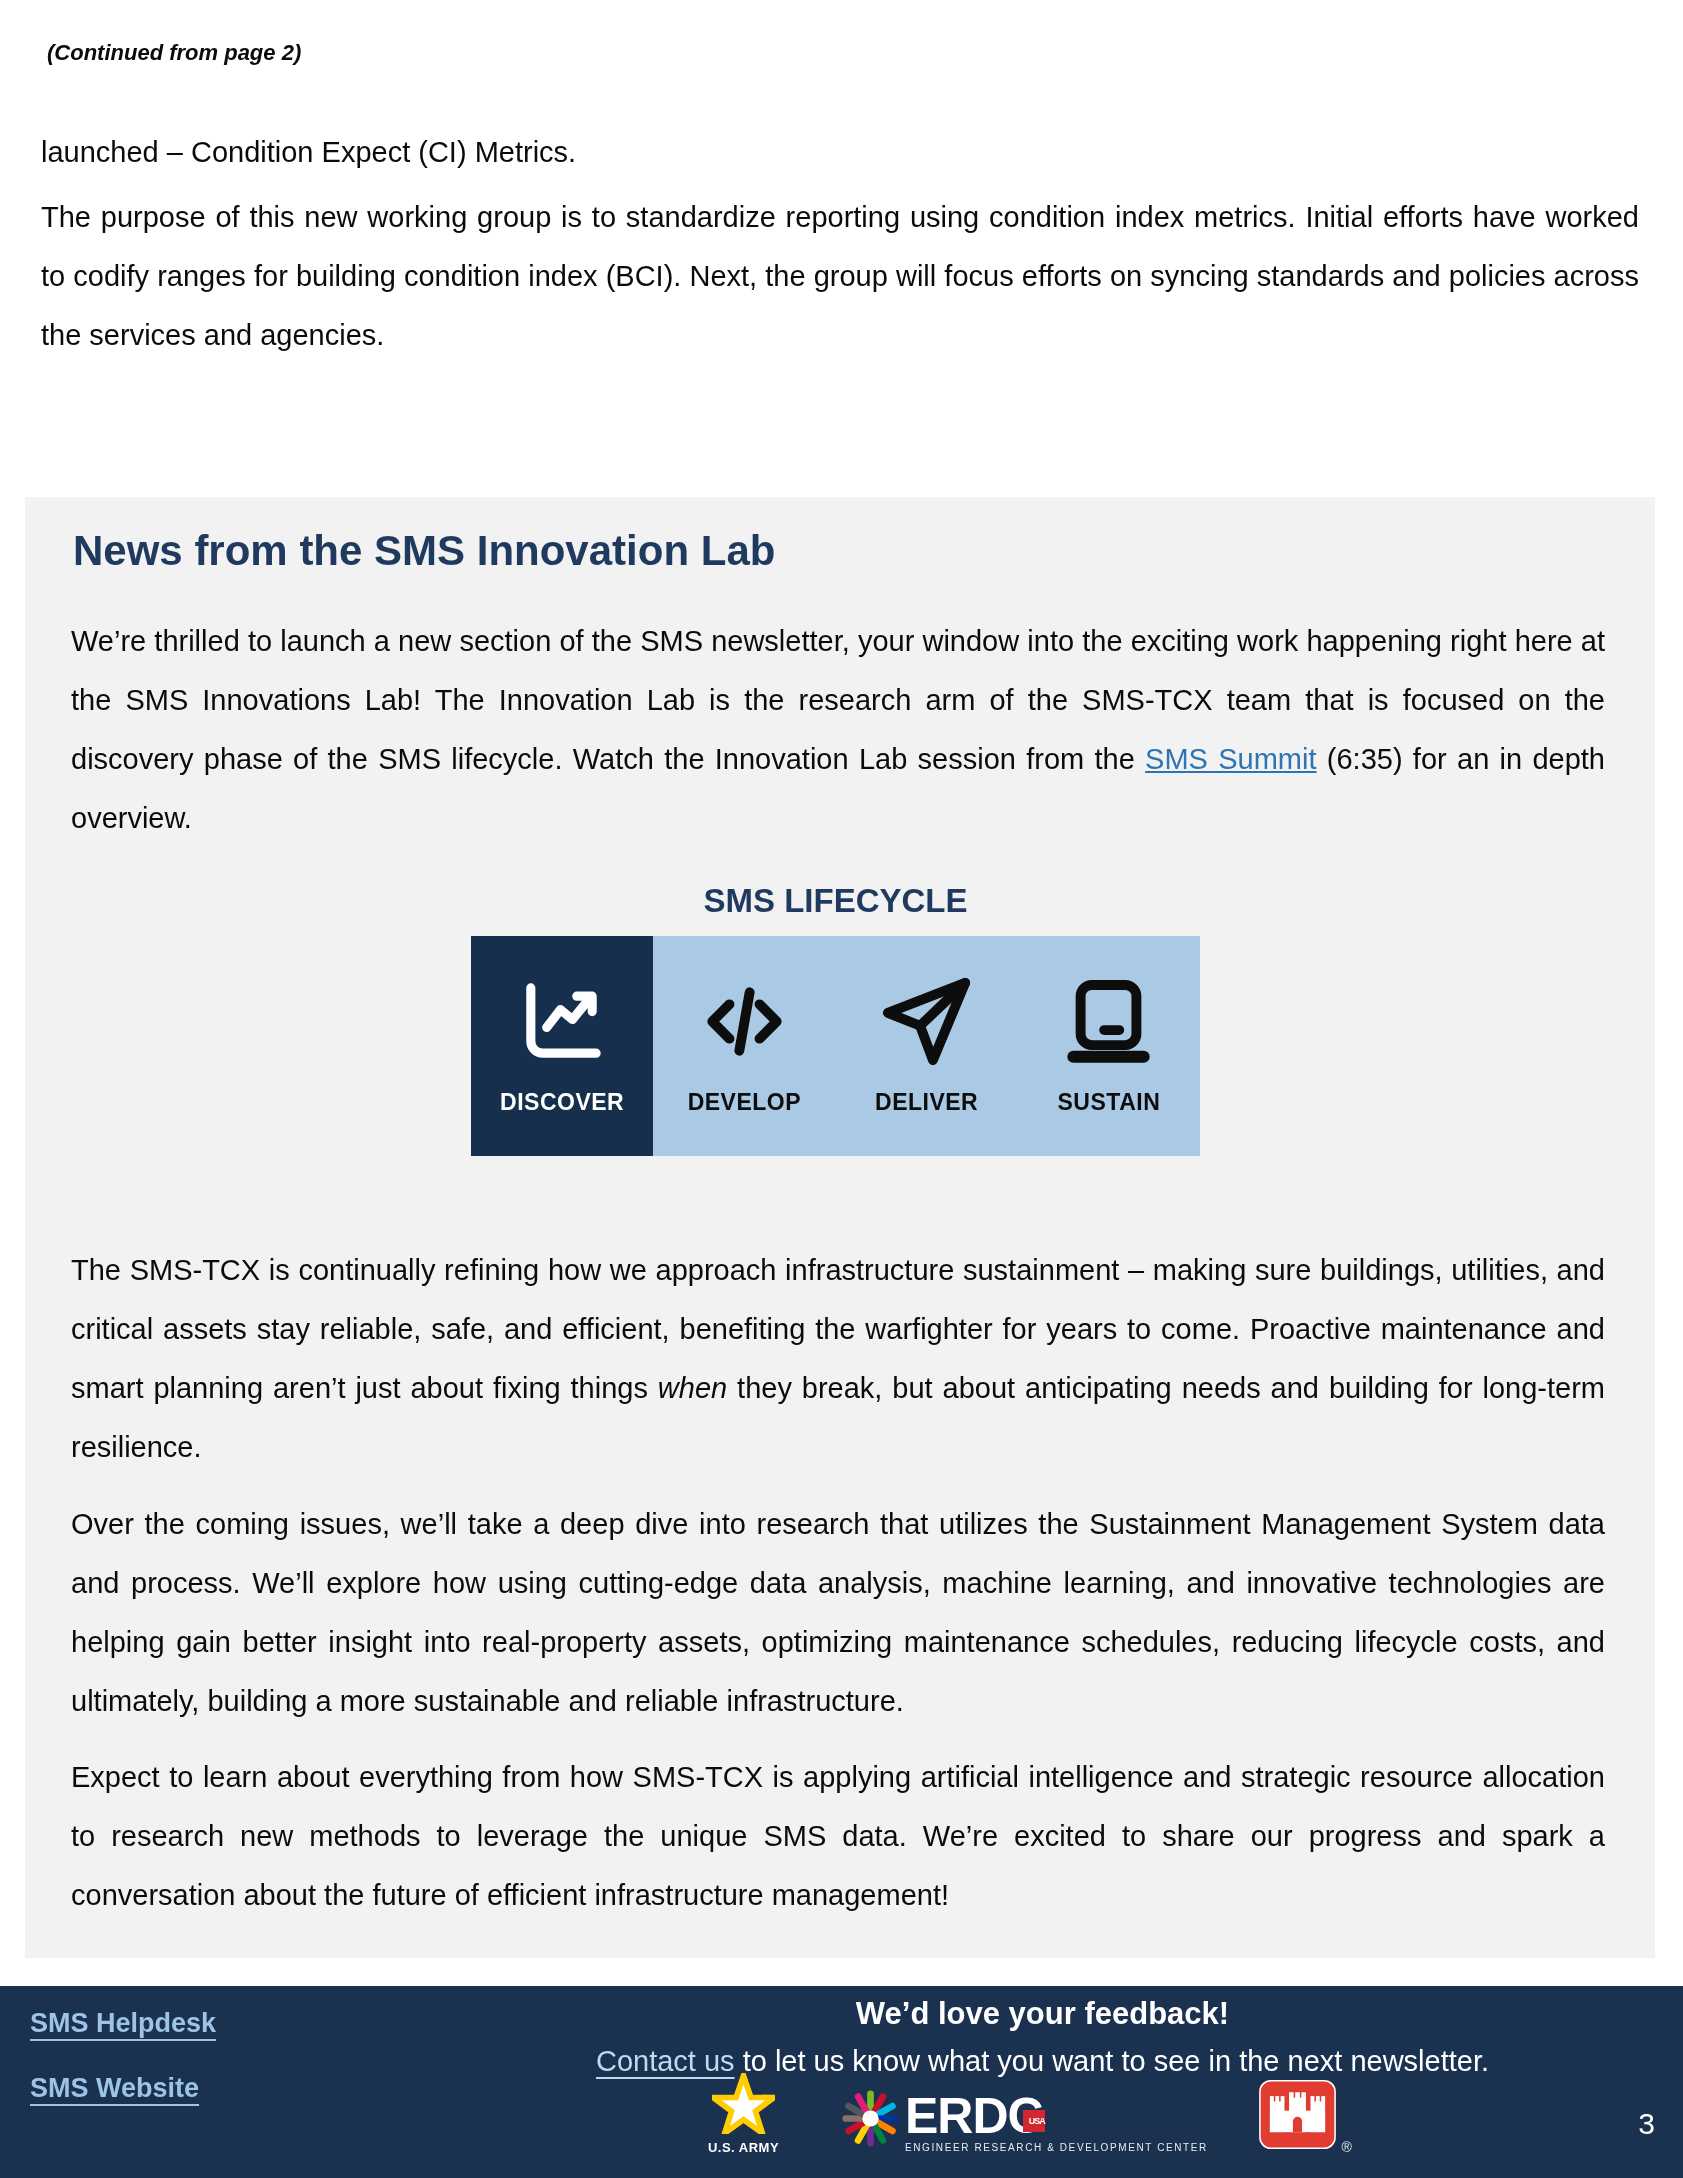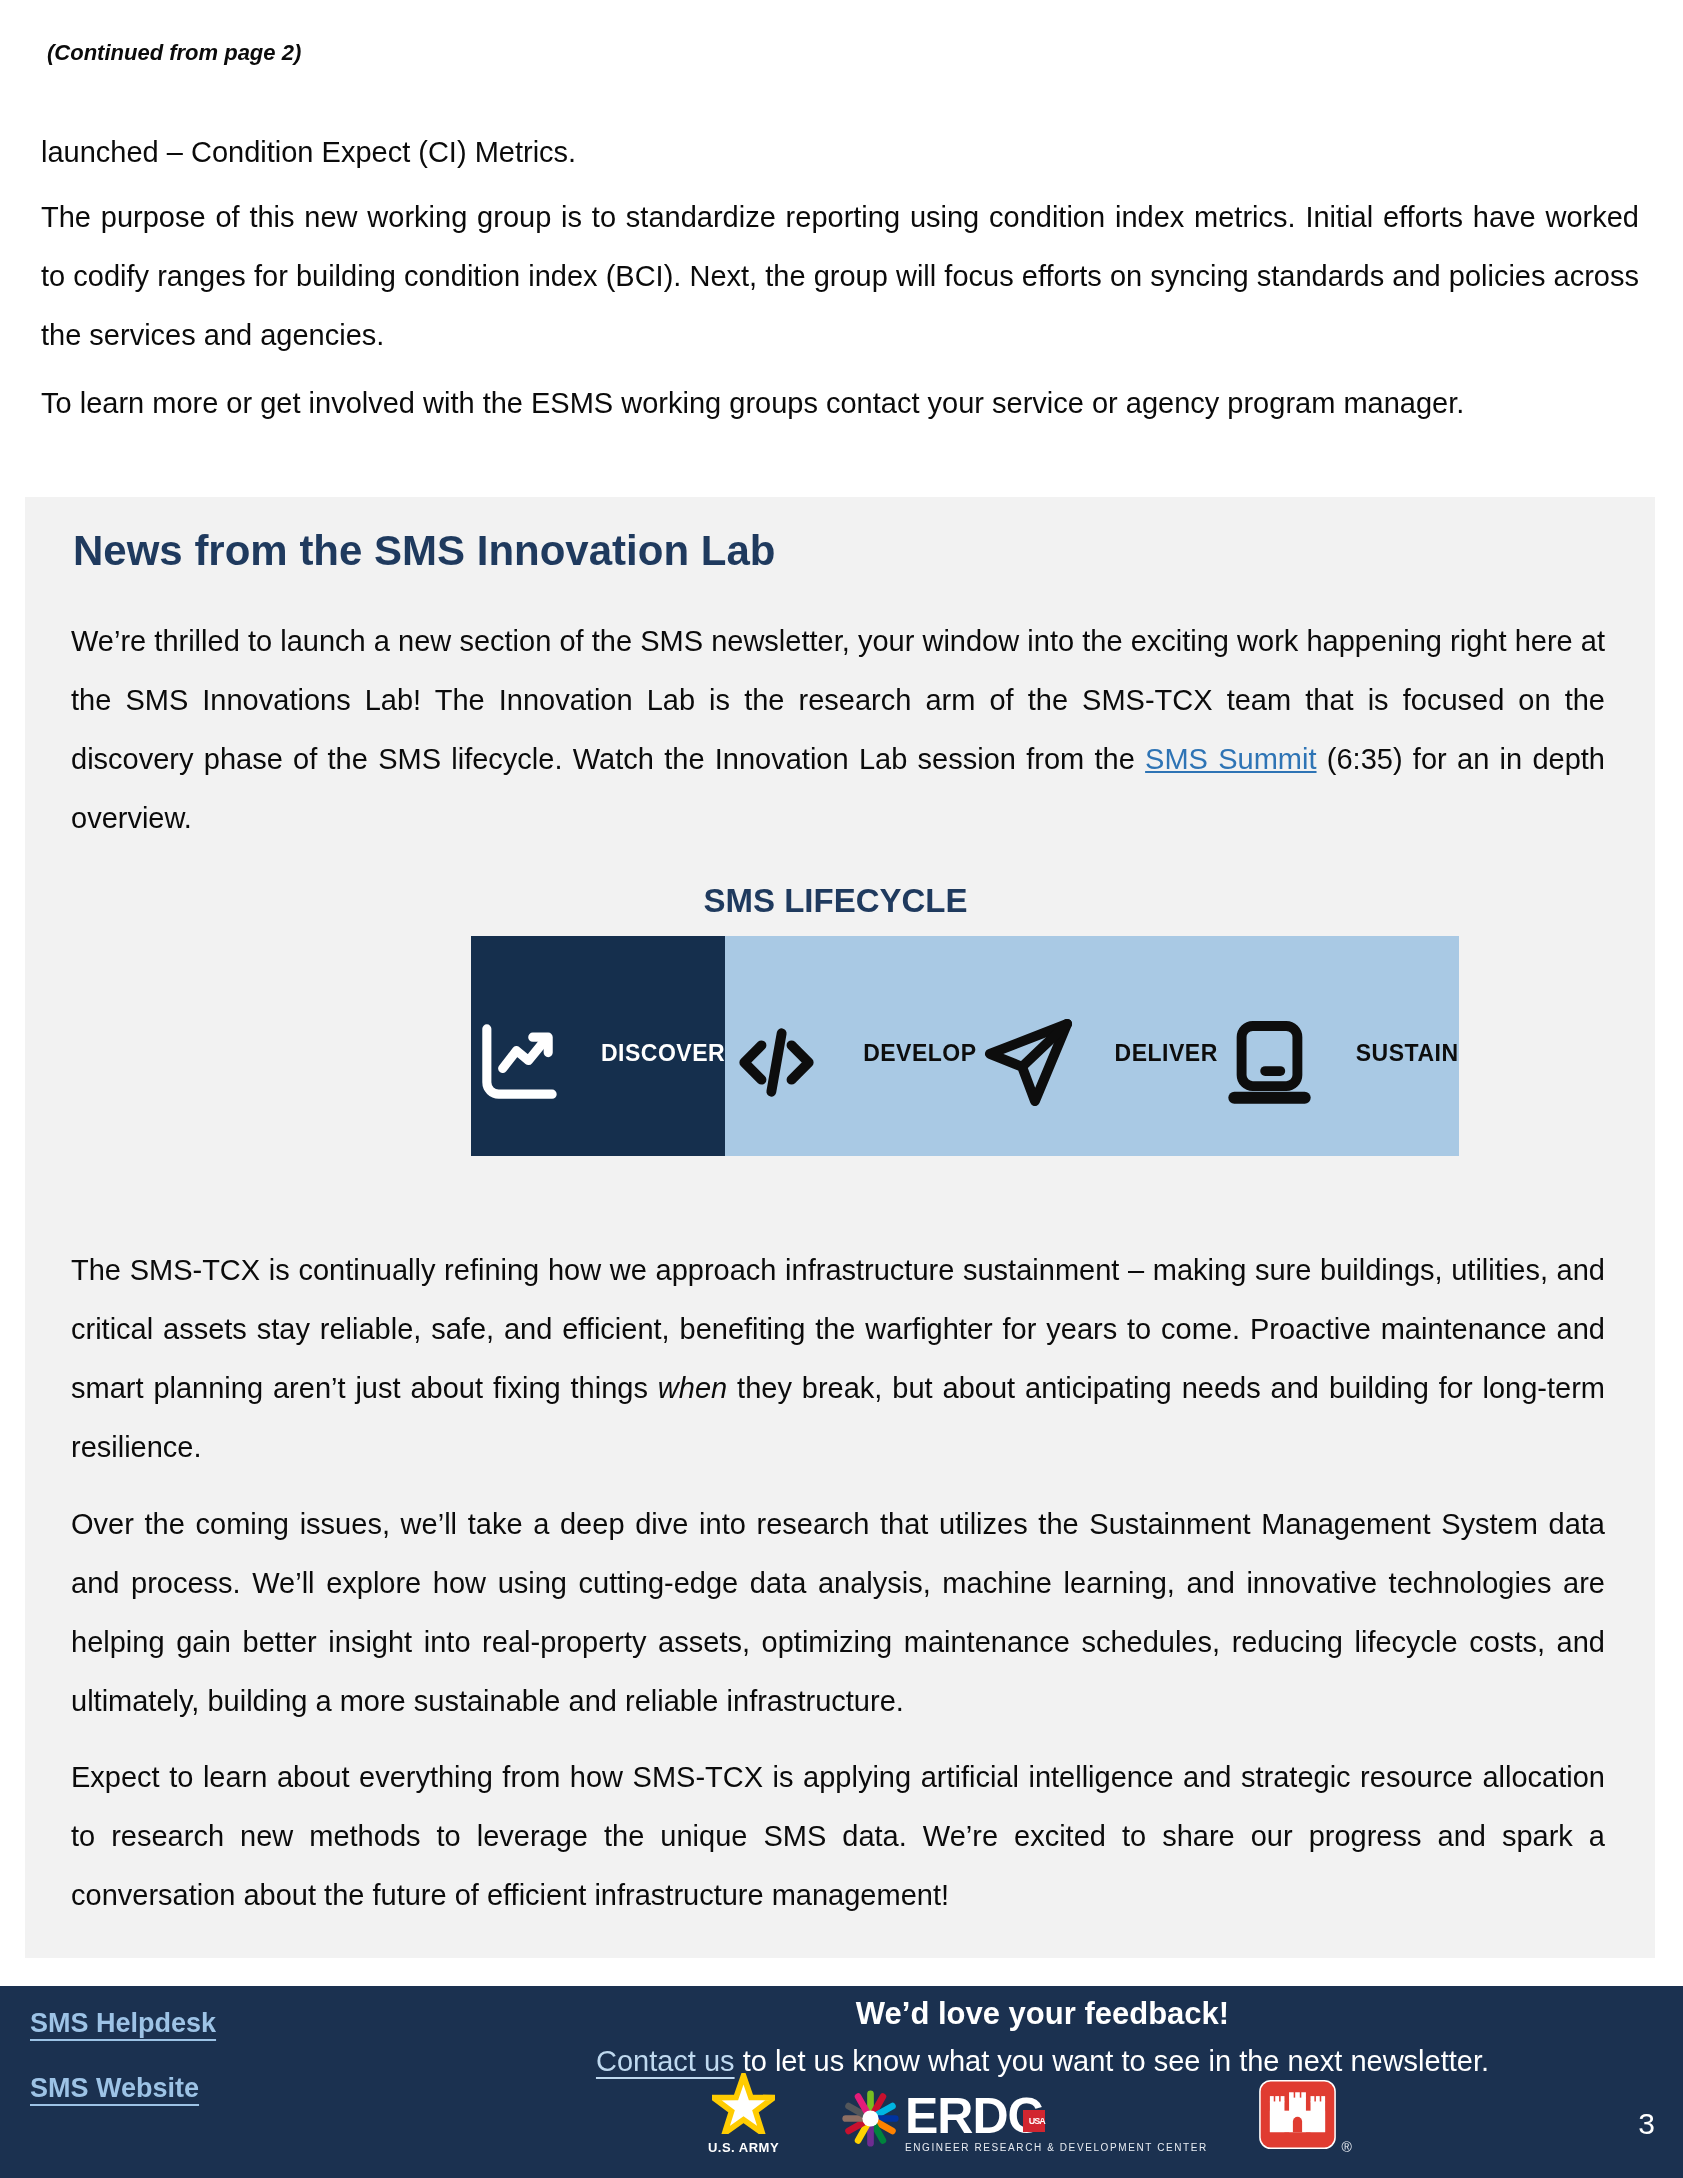--- a/index.html
+++ b/index.html
@@ -19,21 +19,21 @@
   .news-heading{left:73px;top:527px;font-size:42px;font-weight:bold;color:#1F3A5E;}
   .intro{left:71px;top:612px;width:1534px;}
   .pA{left:71px;top:1241px;width:1534px;}
   .pB{left:71px;top:1495px;width:1534px;}
   .pC{left:71px;top:1748px;width:1534px;}
   a.doc-link{color:#2E74B5;text-decoration:underline;cursor:pointer;}
 
   
   .lc-title{left:471px;top:882px;width:729px;text-align:center;font-size:33px;font-weight:bold;color:#1F3A5E;}
   .lc-strip{left:471px;top:936px;width:729px;height:220px;display:flex;}
-  .lc-cell{flex:1 1 0;display:flex;align-items:center;justify-content:flex-start;gap:35px;}
+  .lc-cell{flex:1 1 0;display:flex;flex-direction:column;align-items:center;justify-content:flex-start;}
   .lc-cell .ic{margin-top:32px;height:107px;display:flex;align-items:center;justify-content:center;}
   .lc-cell .lbl{margin-top:14px;font-size:23px;font-weight:bold;letter-spacing:0.5px;color:#0d0d0d;}
   .lc-cell.active{background:#152F4D;}
   .lc-cell.active .lbl{color:#ffffff;}
   .lc-cell.idle{background:#A9C9E4;}
 
   
   .footer{left:0;top:1986px;width:1683px;height:192px;background:#1B3150;color:#fff;}
   .f-link{position:absolute;left:30px;font-size:27px;font-weight:bold;color:#9DC3E6;
           text-decoration:underline;text-underline-offset:7px;text-decoration-thickness:2px;cursor:pointer;}
@@ -57,21 +57,20 @@
   .pagenum{position:absolute;right:28px;top:121px;font-size:30px;color:#fff;}
 </style>
 </head>
 <body>
 
 <div class="page">
 
   <div class="abs note">(Continued from page 2)</div>
   <div class="abs body-text p-launched">launched – Condition Expect (CI) Metrics.</div>
   <div class="abs body-text p1">The purpose of this new working group is to standardize reporting using condition index metrics. Initial efforts have worked to codify ranges for building condition index (BCI). Next, the group will focus efforts on syncing standards and policies across the services and agencies.</div>
-  <div class="abs body-text p2">To learn more or get involved with the ESMS working groups contact your service or agency program manager.</div>
 
   <div class="abs gray-panel"></div>
   <div class="abs news-heading">News from the SMS Innovation Lab</div>
 
   <div class="abs body-text intro"><span>We’re thrilled to launch a new section of the SMS newsletter, your window into the exciting work happening right here at the SMS Innovations Lab! The Innovation Lab is the research arm of the SMS-TCX team that is focused on the discovery phase of the SMS lifecycle. Watch the Innovation Lab session from the </span><a class="doc-link">SMS Summit</a><span> (6:35) for an in depth overview.</span></div>
 
   <div class="abs lc-title">SMS LIFECYCLE</div>
   <div class="abs lc-strip">
 
     <div class="lc-cell active">

